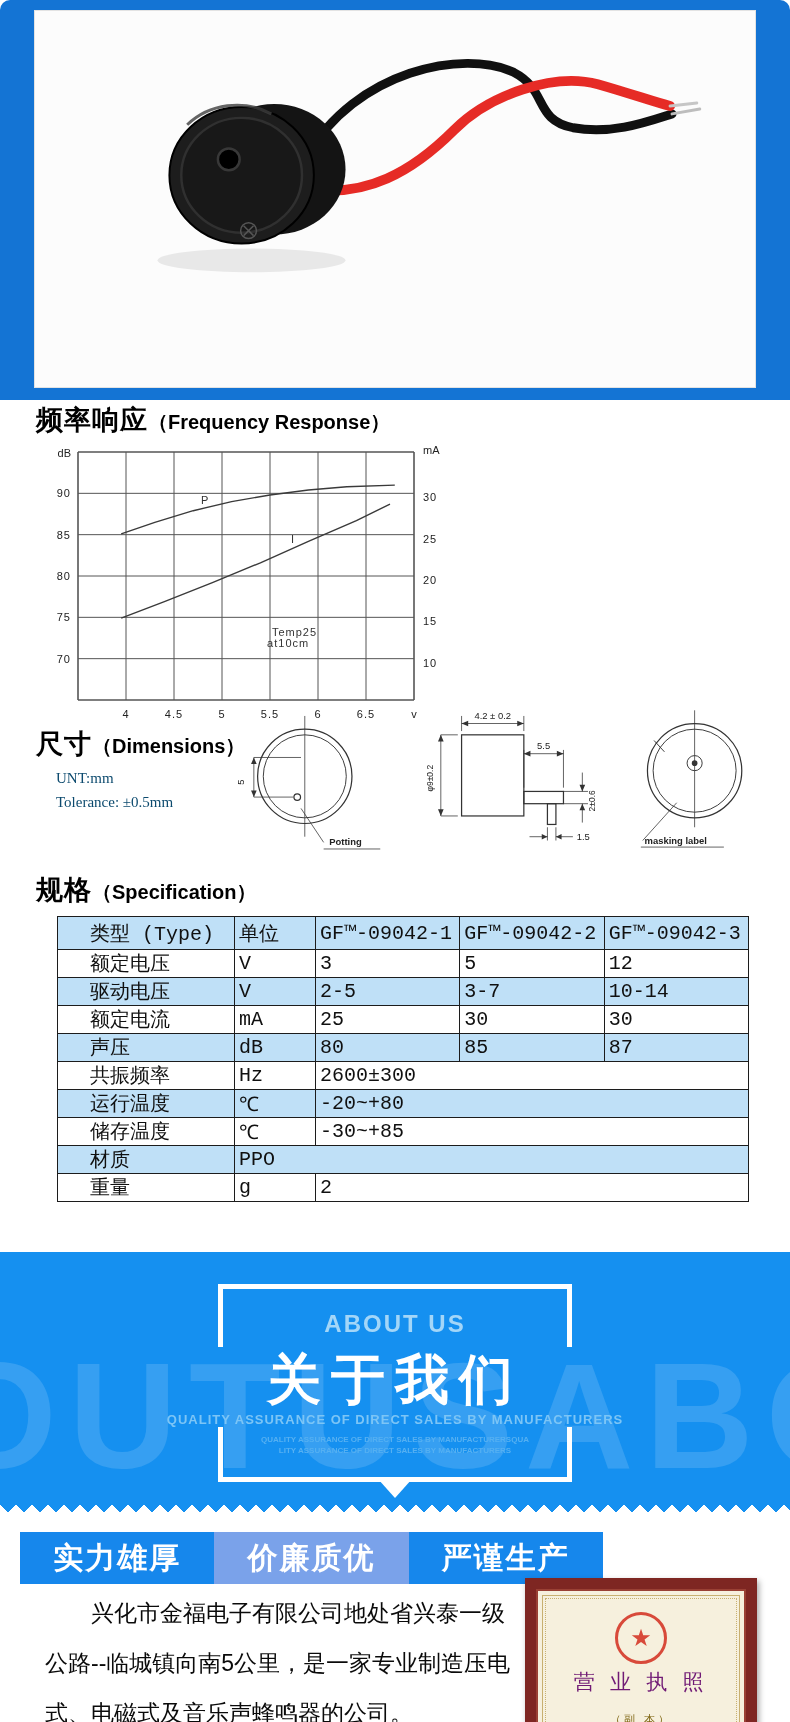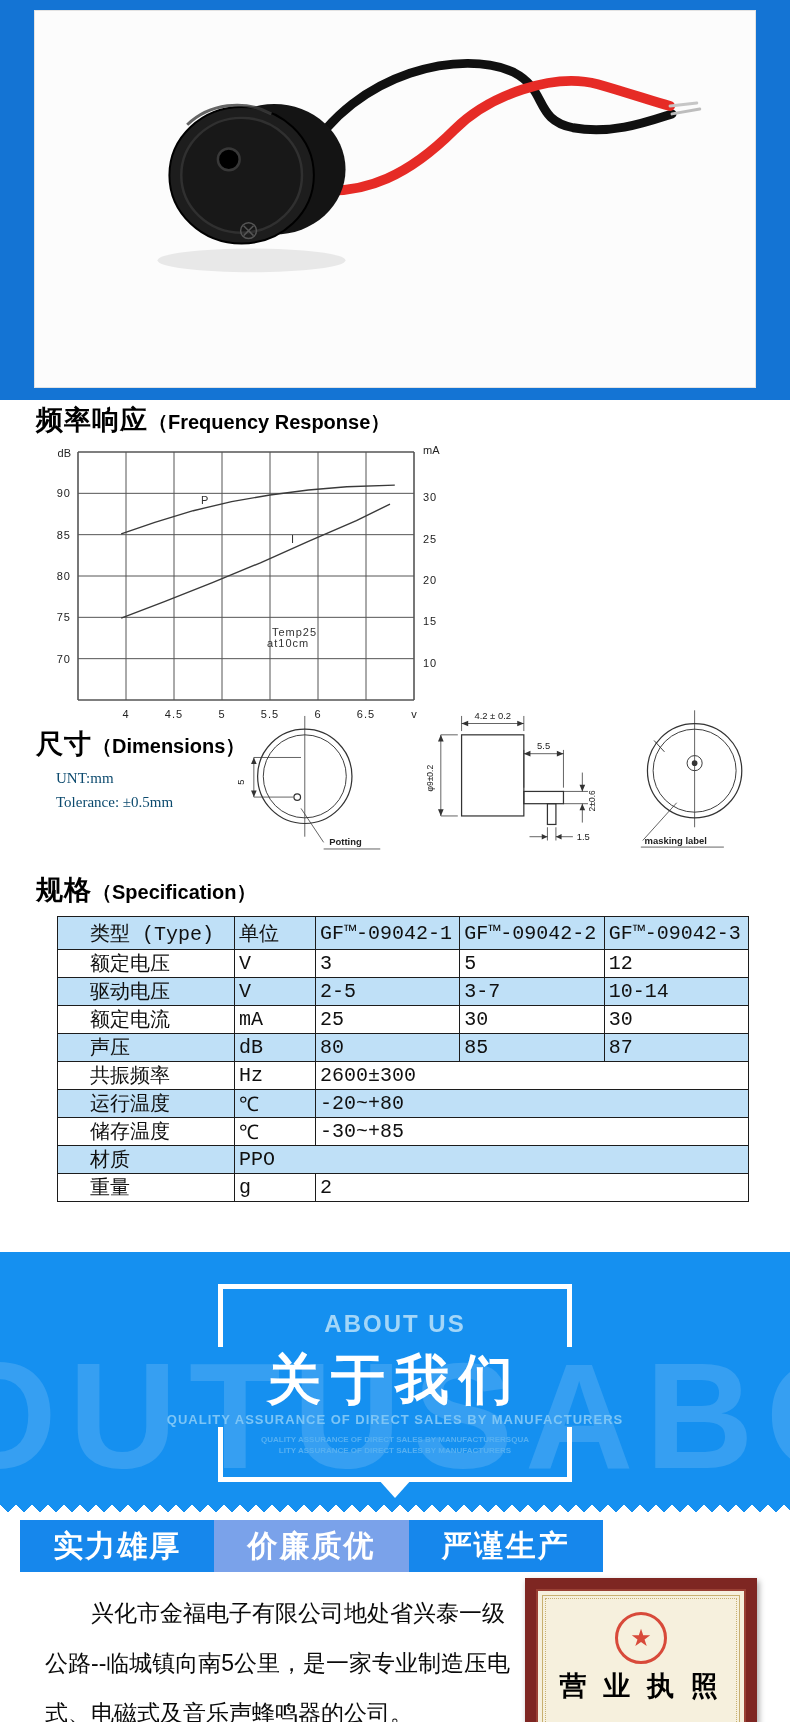--- a/index.html
+++ b/index.html
@@ -1,17 +1,17 @@
 <!DOCTYPE html>
 <html><head>
 <meta charset="utf-8">
 <style>
   html,body{margin:0;padding:0;background:#ffffff;}
   .page{position:relative;width:790px;height:1722px;background:#fff;overflow:hidden;
-        font-family:"Liberation Sans","DejaVu Sans",sans-serif;color:#000;}
+        font-family:"Liberation Sans","DejaVu Sans",sans-serif;color:#000;border-radius:10px;}
 
   
   .photo-wrap{position:absolute;top:0;left:0;width:790px;height:400px;background:#1474d4;
               box-sizing:border-box;padding:10px 34px 12px;}
   .photo-inner{width:100%;height:100%;background:#fcfcfc;border:1px solid #e3e3e3;
                box-sizing:border-box;display:flex;align-items:center;justify-content:center;}
   .photo-inner svg{width:100%;height:100%;}
 
   
   .sec-h{position:absolute;left:36px;font-weight:bold;white-space:nowrap;}
@@ -57,35 +57,35 @@
              letter-spacing:1px;color:#7cc5f6;}
   .about-sub-sm{position:absolute;width:100%;top:182px;text-align:center;font-size:8px;font-weight:bold;
                 line-height:11px;color:#55b0f2;}
   .about-zig{height:14px;background-color:#1590f0;
              background-image:linear-gradient(-45deg,#ffffff 8px,transparent 0),
                               linear-gradient(45deg,#ffffff 8px,transparent 0);
              background-size:16px 16px;background-repeat:repeat-x;background-position:left bottom;}
 
   
   .bottom{position:absolute;left:0;top:1516px;width:790px;height:206px;}
-  .features{position:absolute;left:0;top:4px;width:636px;box-sizing:border-box;
+  .features{position:absolute;left:0;top:16px;width:636px;box-sizing:border-box;
             padding:0 33px 0 20px;display:flex;justify-content:space-between;}
   .feat{width:211px;height:52px;line-height:52px;text-align:center;color:#fff;
         font-size:30px;font-weight:bold;letter-spacing:2px;}
   .company-p{position:absolute;left:45px;top:72px;width:470px;font-size:23px;line-height:50px;
              text-indent:2em;color:#0a0a0a;}
   .license{position:absolute;left:525px;top:62px;width:232px;height:300px;
            border:11px solid #7e2622;box-sizing:border-box;background:#f6f0dd;
            box-shadow:inset 0 0 0 2px #9a4034,2px 3px 6px rgba(0,0,0,0.35);}
   .lic-paper{position:absolute;inset:6px;border:1px solid #c8b070;outline:1px dotted #c8b070;
              outline-offset:-4px;text-align:center;overflow:hidden;}
   .lic-emblem{width:46px;height:46px;margin:16px auto 4px;border:3px solid #d84a3a;border-radius:50%;
               display:flex;align-items:center;justify-content:center;font-size:24px;color:#d84a3a;}
-  .lic-title{font-family:"Liberation Serif","DejaVu Serif",serif;font-size:27px;font-weight:bold;
-             letter-spacing:5px;color:#000000;}
+  .lic-title{font-family:"Liberation Serif","DejaVu Serif",serif;font-size:21px;font-weight:normal;
+             letter-spacing:5px;color:#701a75;}
   .lic-sub{font-size:11px;color:#7d6410;margin-top:16px;letter-spacing:3px;}
 </style>
 </head>
 <body>
 
 <div class="page">
 
   <div class="photo-wrap">
     <div class="photo-inner">
       <svg viewBox="0 0 720 380">

